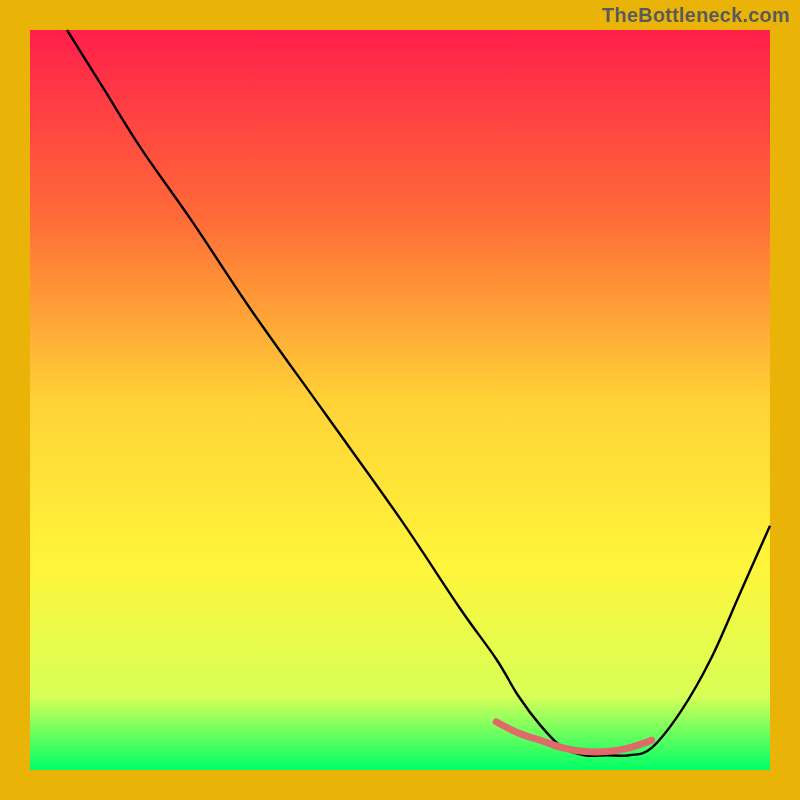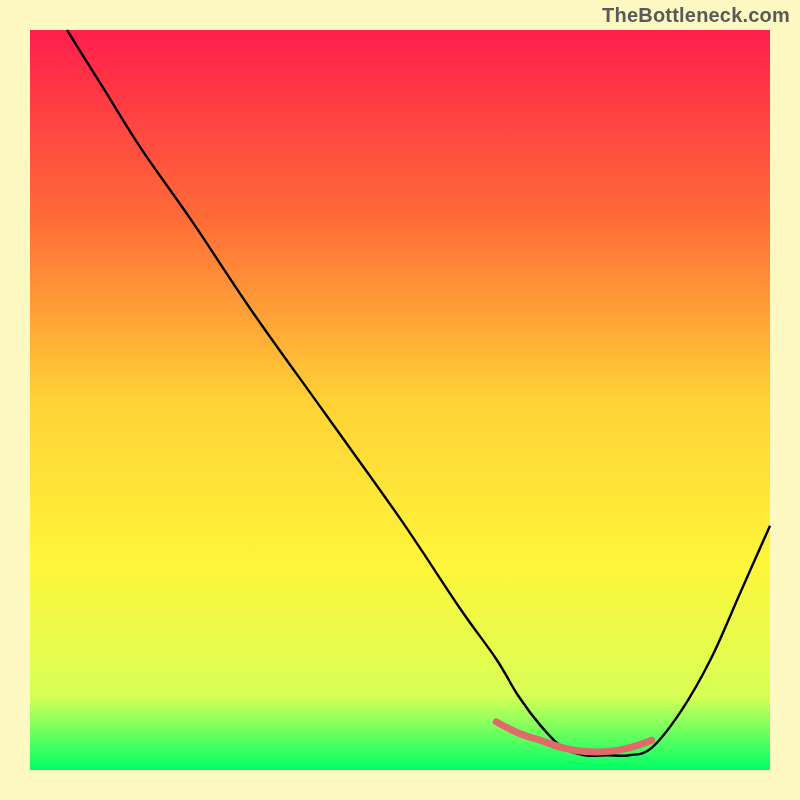--- a/index.html
+++ b/index.html
@@ -8,21 +8,21 @@
     width: 800px;
     height: 800px;
     background: #000;
     overflow: hidden;
     font-family: Arial, Helvetica, sans-serif;
   }
   .frame {
     position: absolute;
     top: 0; left: 0;
     width: 800px; height: 800px;
-    background: #fef9c3;
+    background: #eab308;
   }
   .watermark {
     position: absolute;
     top: 4px;
     right: 10px;
     color: #5a5a5a;
     font-size: 20px;
     font-weight: 600;
     letter-spacing: 0.2px;
   }

